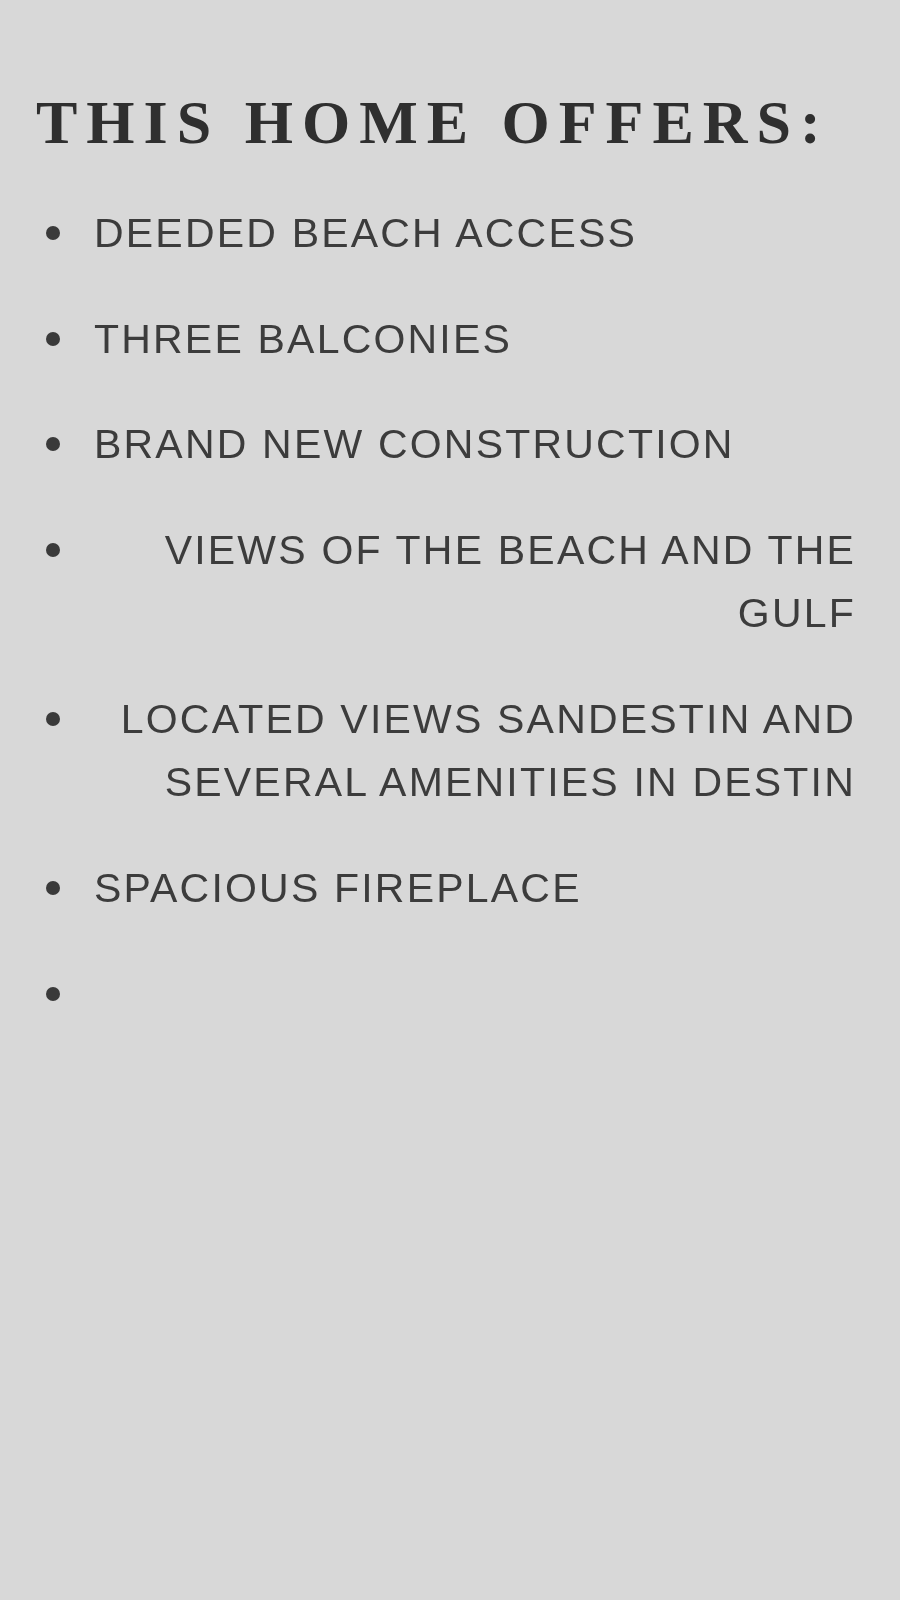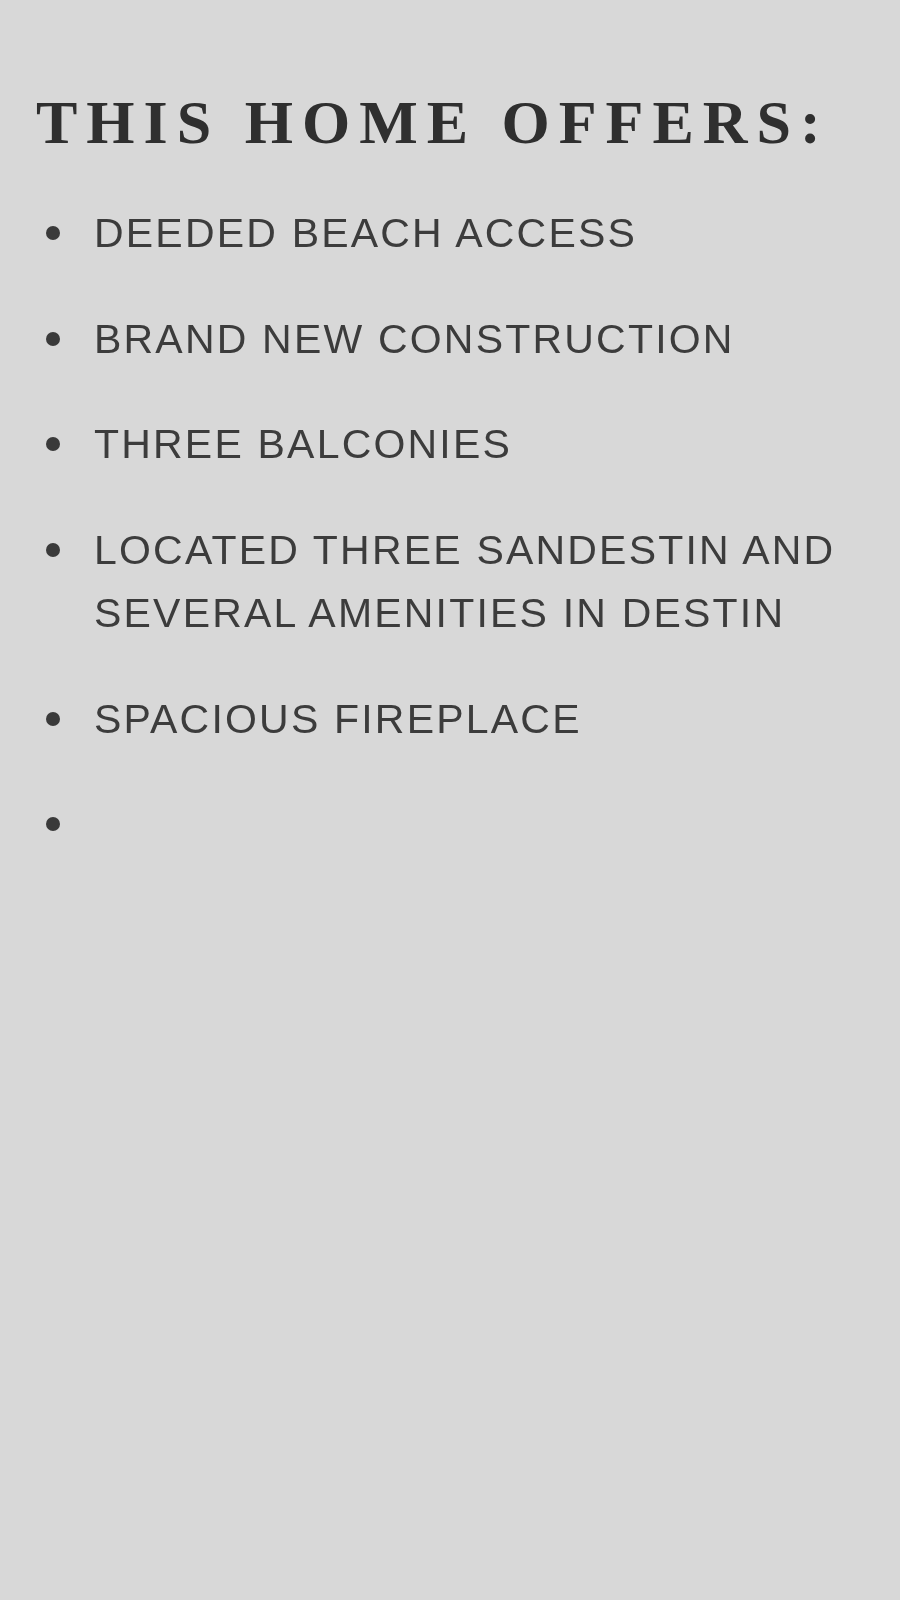--- a/index.html
+++ b/index.html
@@ -49,50 +49,55 @@
     border-radius: 50%;
     background: #3a3a3a;
     margin: 24px 34px 0 10px;
   }
   .feature-text {
     font-size: 41px;
     letter-spacing: 2.2px;
     line-height: 1.55;
     color: #3c3c3c;
     max-width: 790px;
+    text-align: right;
   }
 </style>
 </head>
 <body>
 
 <div class="page">
 
   <h1 class="headline">THIS HOME OFFERS:</h1>
 
   <ul class="feature-list">
 
     <li class="feature-item">
       <span class="bullet"></span>
       <span class="feature-text">DEEDED BEACH ACCESS</span>
     </li>
 
     <li class="feature-item">
       <span class="bullet"></span>
+      <span class="feature-text">THREE BALCONIES</span>
+    </li>
+
+    <li class="feature-item">
+      <span class="bullet"></span>
       <span class="feature-text">BRAND NEW CONSTRUCTION</span>
     </li>
 
     <li class="feature-item">
       <span class="bullet"></span>
-      <span class="feature-text">THREE BALCONIES</span>
+      <span class="feature-text">VIEWS OF THE BEACH AND THE GULF</span>
     </li>
-
 
     <li class="feature-item">
       <span class="bullet"></span>
-      <span class="feature-text">LOCATED THREE SANDESTIN AND SEVERAL AMENITIES IN DESTIN</span>
+      <span class="feature-text">LOCATED VIEWS SANDESTIN AND SEVERAL AMENITIES IN DESTIN</span>
     </li>
 
     <li class="feature-item">
       <span class="bullet"></span>
       <span class="feature-text">SPACIOUS FIREPLACE</span>
     </li>
 
 
     <li class="feature-item">
       <span class="bullet"></span>

